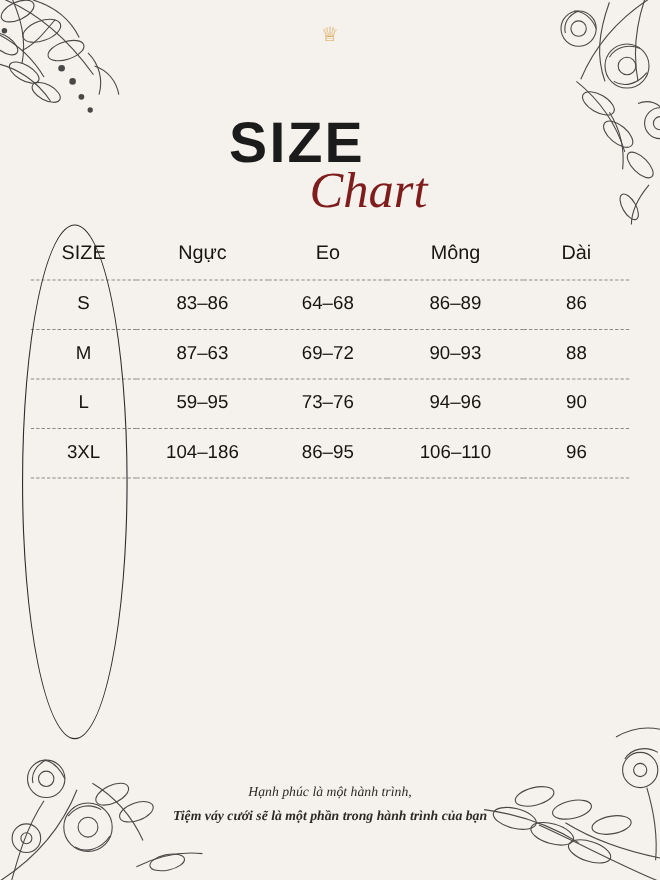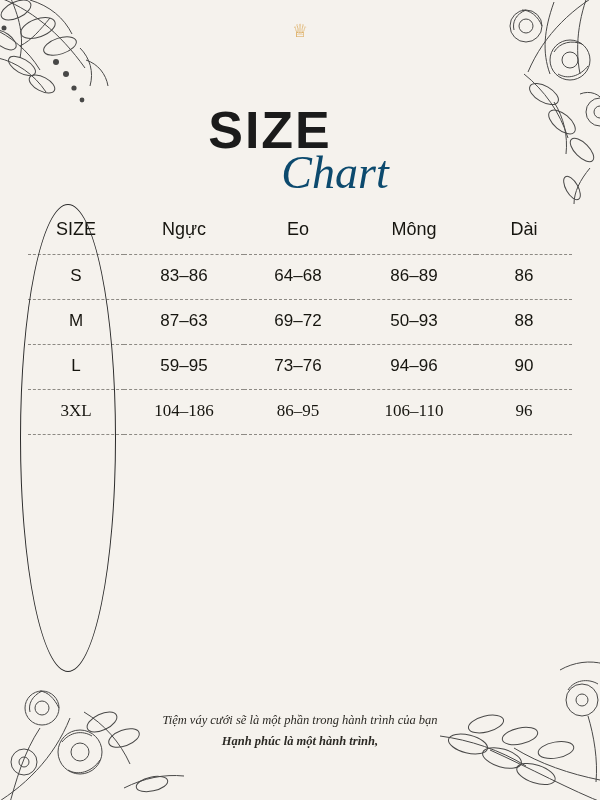--- a/index.html
+++ b/index.html
@@ -62,21 +62,21 @@
     font-size: 52px;
     letter-spacing: 2px;
     color: #1b1b1b;
     display: inline-block;
     margin-left: -60px;
   }
   .title-script {
     font-family: "Liberation Serif", serif;
     font-style: italic;
     font-size: 46px;
-    color: #0c4a6e;
+    color: #7f1d1d;
     display: block;
     margin-top: -14px;
     margin-left: 70px;
   }
 
   .table-area {
     position: absolute;
     left: 28px;
     top: 208px;
     width: 544px;
@@ -89,21 +89,20 @@
   }
   table.size-table th,
   table.size-table td {
     text-align: center;
     padding: 11px 0 13px 0;
     font-weight: normal;
     border-bottom: 1px dashed #8d8a84;
   }
   table.size-table tr:last-child td {
     border-bottom: 1px dashed #8d8a84;
-    font-family: Liberation Serif, serif;
   }
   table.size-table th {
     font-size: 18px;
     padding-bottom: 14px;
   }
   table.size-table th:first-child,
   table.size-table td:first-child {
     width: 96px;
   }
   table.size-table th:nth-child(2),
@@ -261,21 +260,21 @@
           <td>S</td>
           <td>83–86</td>
           <td>64–68</td>
           <td>86–89</td>
           <td>86</td>
         </tr>
         <tr>
           <td>M</td>
           <td>87–63</td>
           <td>69–72</td>
-          <td>50–93</td>
+          <td>90–93</td>
           <td>88</td>
         </tr>
         <tr>
           <td>L</td>
           <td>59–95</td>
           <td>73–76</td>
           <td>94–96</td>
           <td>90</td>
         </tr>
         <tr>
@@ -285,17 +284,17 @@
           <td>106–110</td>
           <td>96</td>
         </tr>
       </tbody>
     </table>
   </div>
 
   <div class="ellipse"></div>
 
   <div class="footer">
+    <div>Hạnh phúc là một hành trình,</div>
     <div>Tiệm váy cưới sẽ là một phần trong hành trình của bạn</div>
-    <div>Hạnh phúc là một hành trình,</div>
   </div>
 
 </div>
 
 </body></html>

